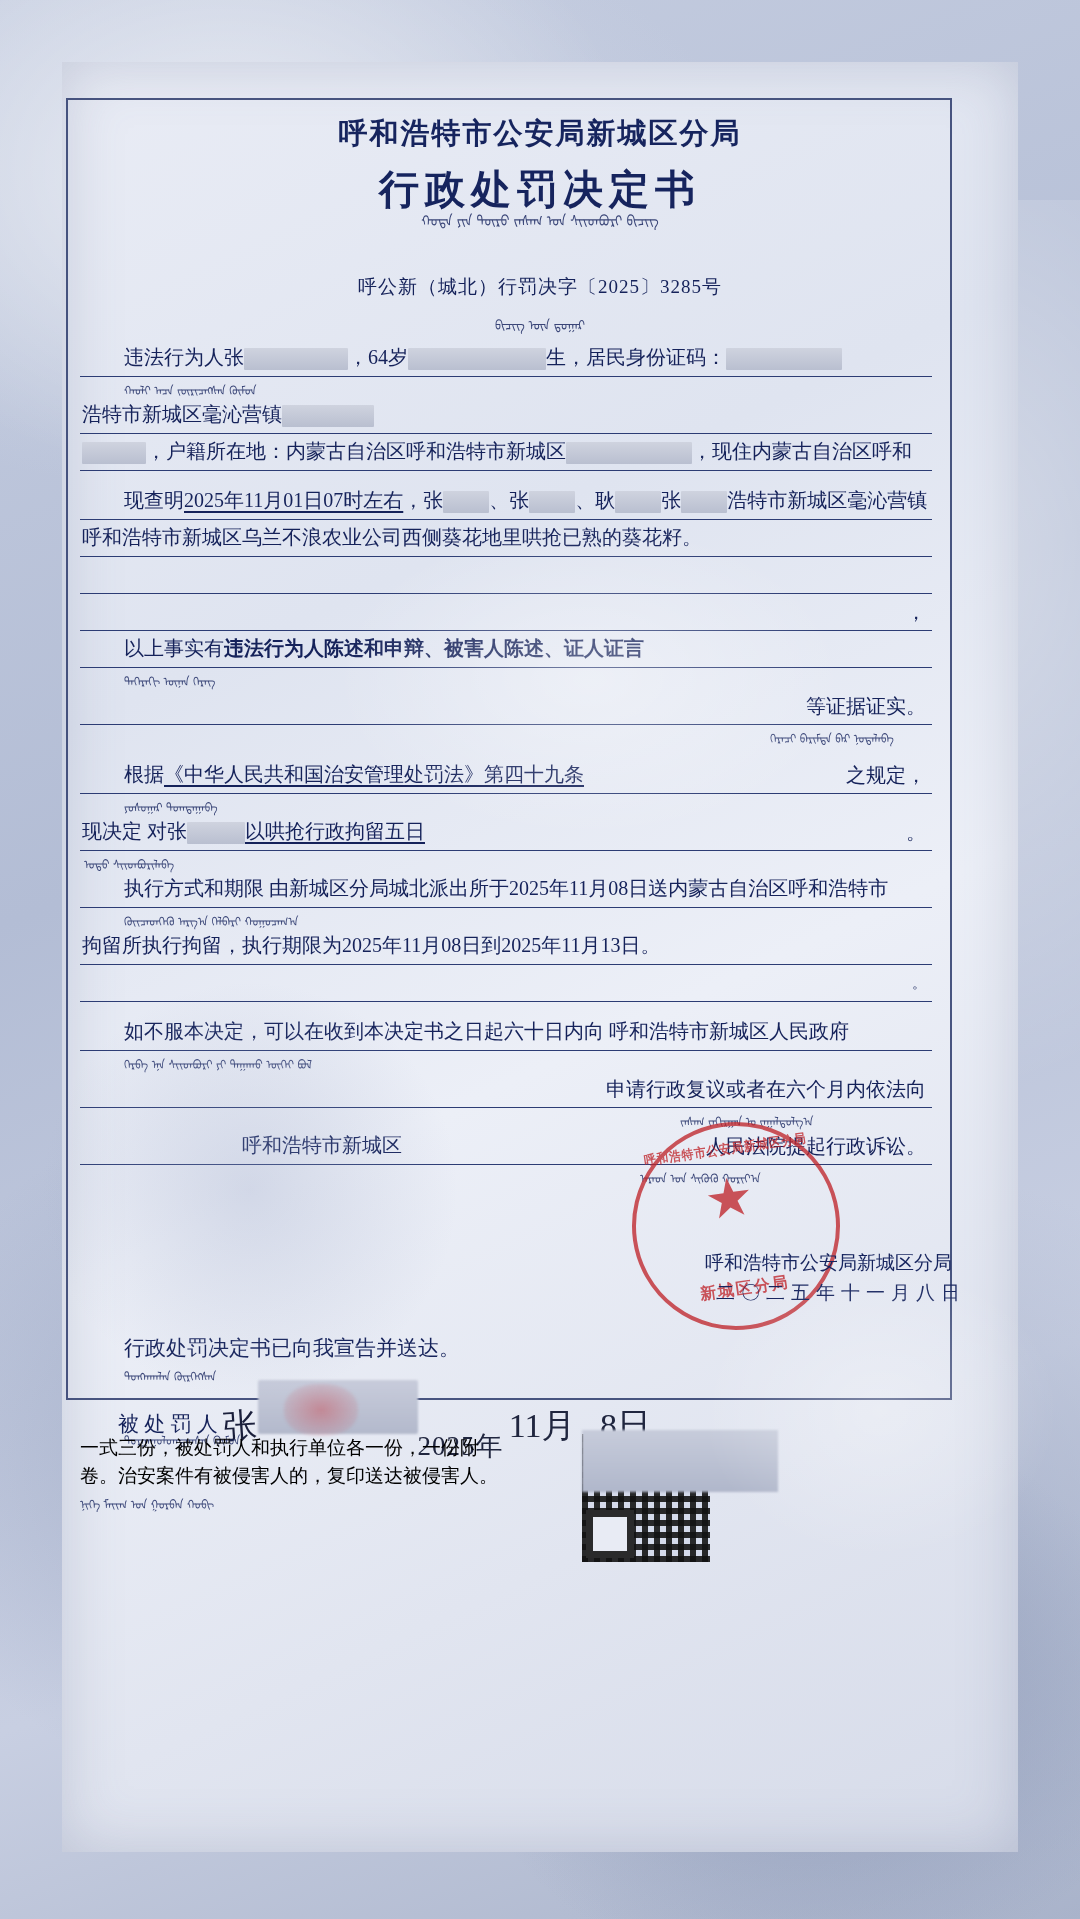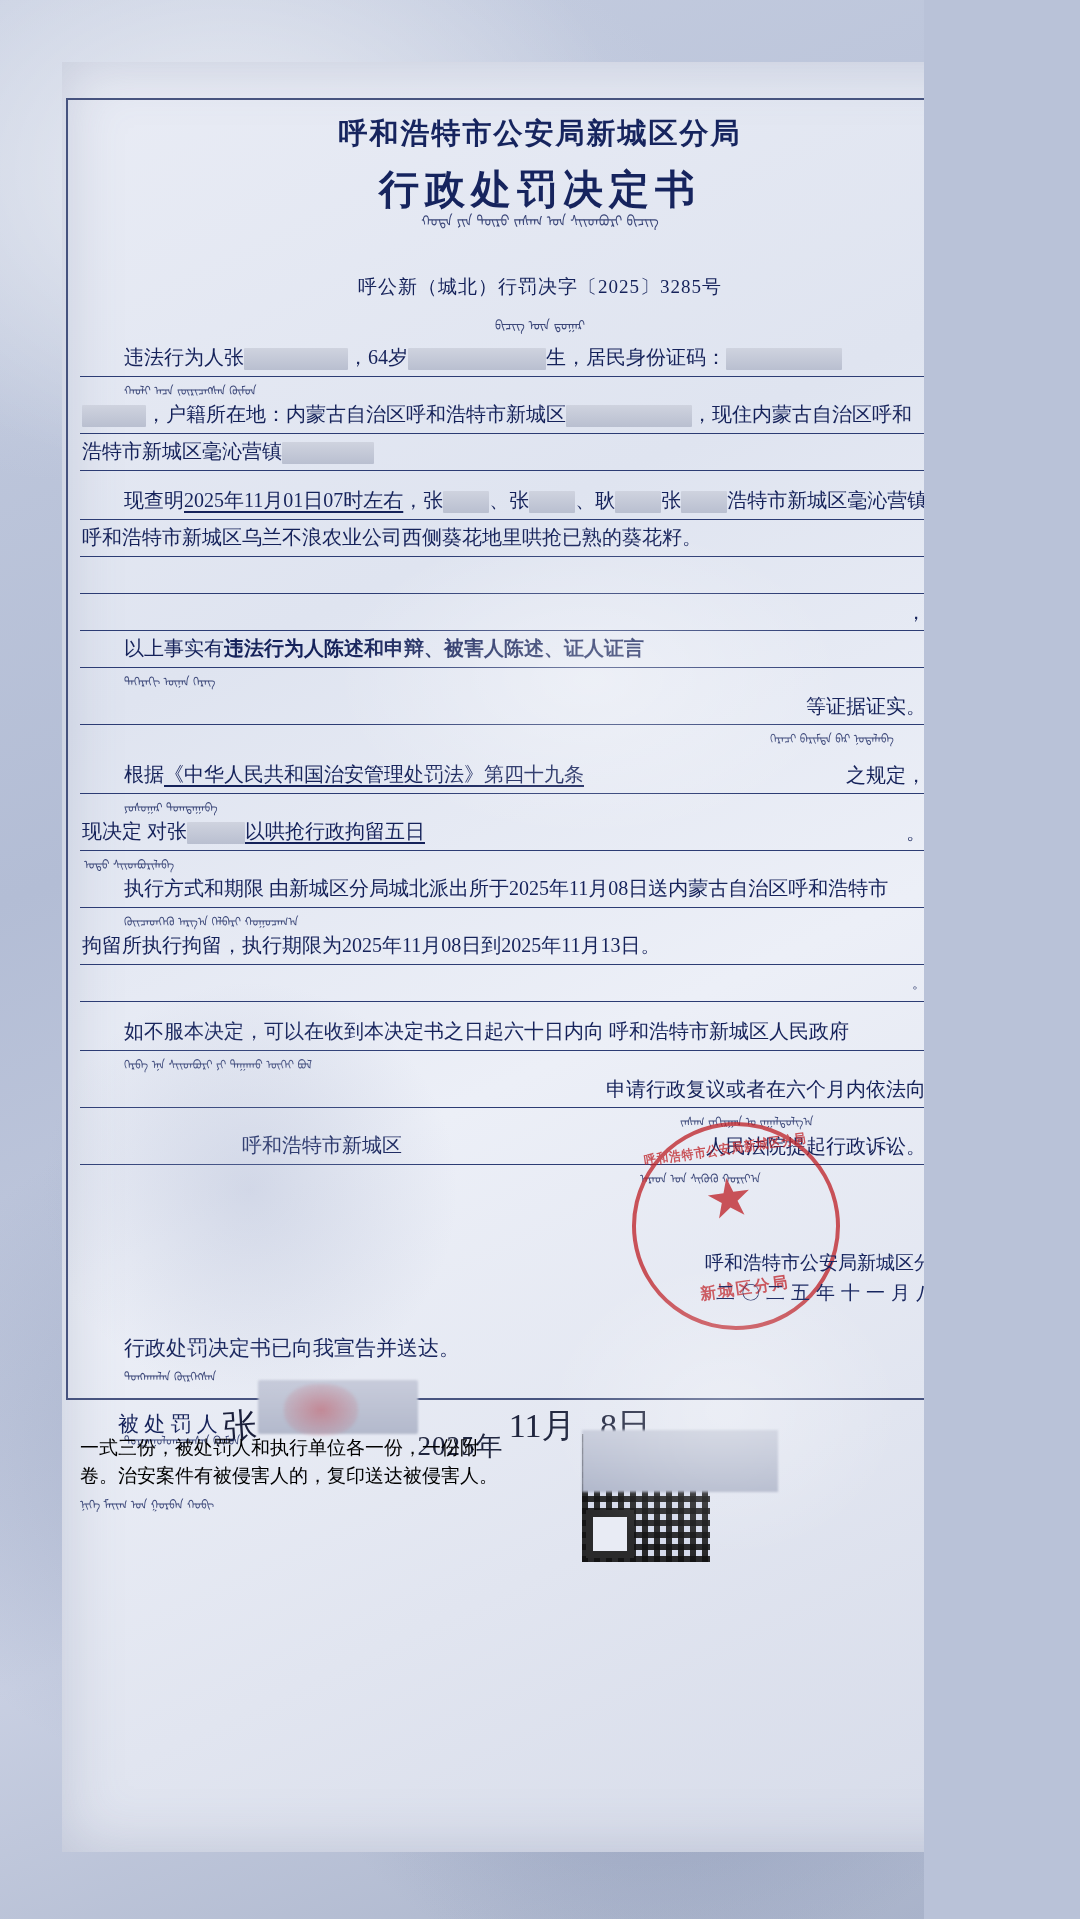--- a/index.html
+++ b/index.html
@@ -8,21 +8,21 @@
     background: #b9c2d8;
   }
   body {
     width: 1080px;
     height: 1919px;
     overflow: hidden;
     font-family: "Liberation Serif", "DejaVu Serif", serif;
   }
   .photo {
     position: relative;
-    width: 924px;
+    width: 1080px;
     height: 1919px;
     background:
       radial-gradient(ellipse 900px 500px at 20% 10%, #cfd6e6 0%, rgba(207,214,230,0) 60%),
       radial-gradient(ellipse 700px 700px at 85% 85%, #aab4cc 0%, rgba(170,180,204,0) 65%),
       linear-gradient(160deg, #c5cde0 0%, #b3bdd5 40%, #c8cfe2 75%, #a9b3ca 100%);
     overflow: hidden;
   }
   
   .shade1, .shade2, .shade3, .shade4 {
     position: absolute;
@@ -373,24 +373,24 @@
       <div class="mn-docno mongol">ᠪᠢᠴᠢᠭ ᠦᠨ ᠳ᠋ᠤᠭᠠᠷ</div>
 
       <div class="body">
 
         <div class="line indent">
           <span>违法行为人张</span><span class="redact" style="width:104px"></span>，<span>64岁</span><span class="redact" style="width:138px"></span><span>生，居民身份证码：</span><span class="redact" style="width:116px"></span>
         </div>
         <div class="mn-row mongol">ᠬᠠᠤᠯᠢ ᠠᠴᠠ ᠵᠥᠷᠢᠴᠡᠭᠰᠡᠨ ᠬᠥᠮᠦᠨ</div>
 
         <div class="line">
+          <span>浩特市新城区毫沁营镇</span><span class="redact" style="width:92px"></span>
+        </div>
+        <div class="line">
           <span class="redact" style="width:64px"></span><span>，户籍所在地：内蒙古自治区呼和浩特市新城区</span><span class="redact" style="width:126px"></span><span>，现住内蒙古自治区呼和</span>
-        </div>
-        <div class="line">
-          <span>浩特市新城区毫沁营镇</span><span class="redact" style="width:92px"></span>
         </div>
 
         <div class="gap"></div>
 
         <div class="line indent">
           <span>现查明</span><span class="u">2025年11月01日07时左右</span><span>，张</span><span class="redact" style="width:46px"></span><span>、张</span><span class="redact" style="width:46px"></span><span>、耿</span><span class="redact" style="width:46px"></span><span>张</span><span class="redact" style="width:46px"></span><span>浩特市新城区毫沁营镇</span>
         </div>
         <div class="line">
           <span>呼和浩特市新城区乌兰不浪农业公司西侧葵花地里哄抢已熟的葵花籽。</span>
         </div>

